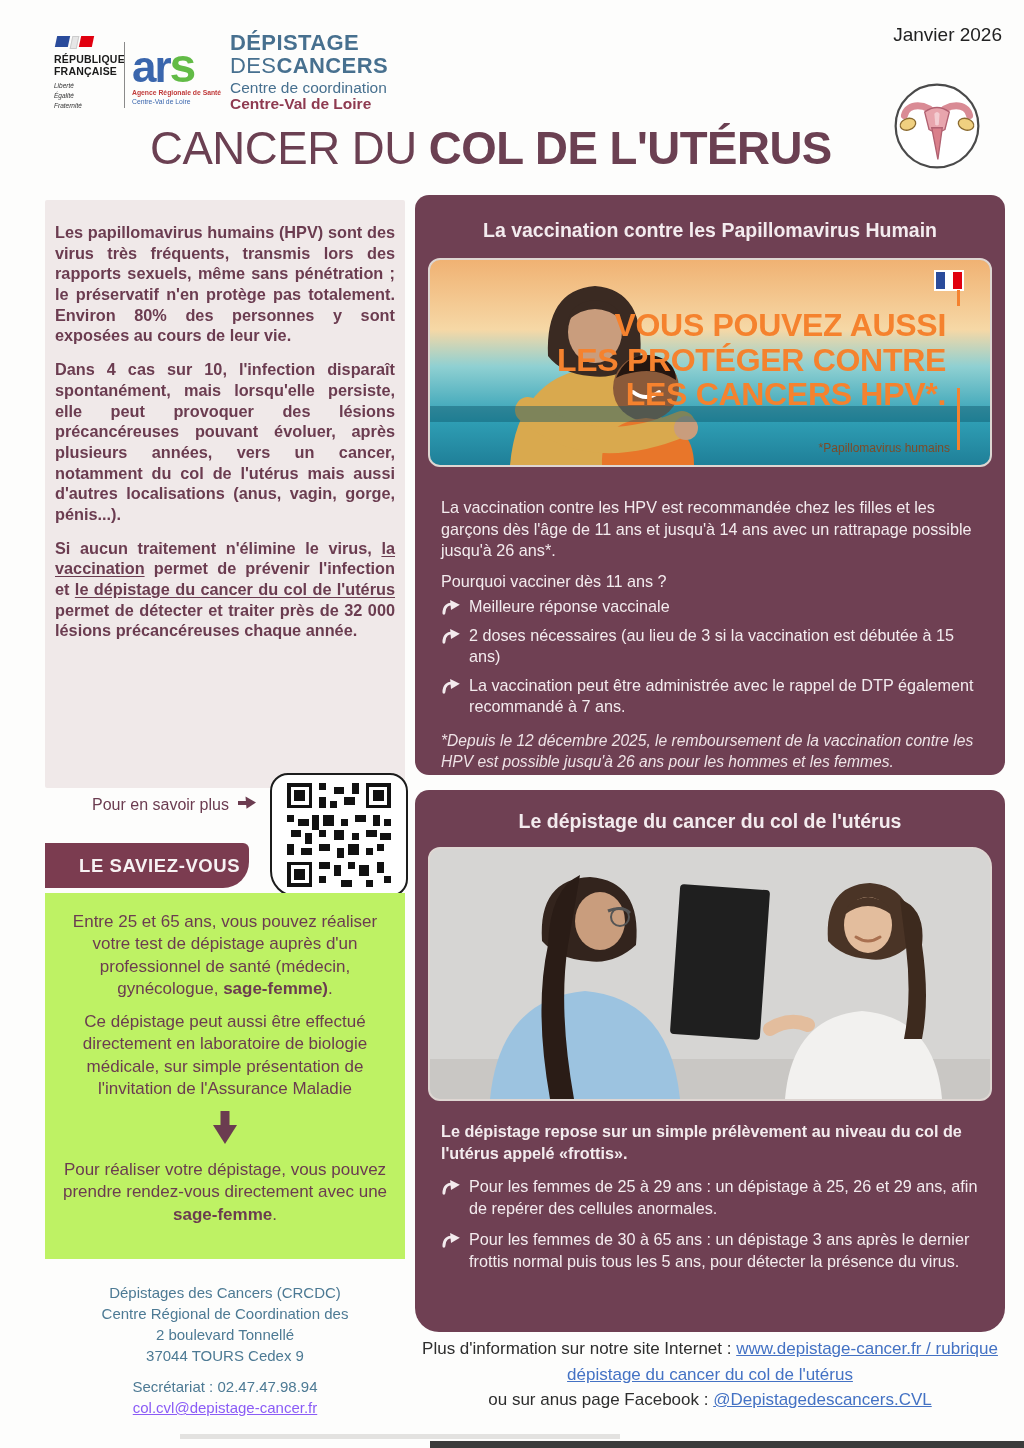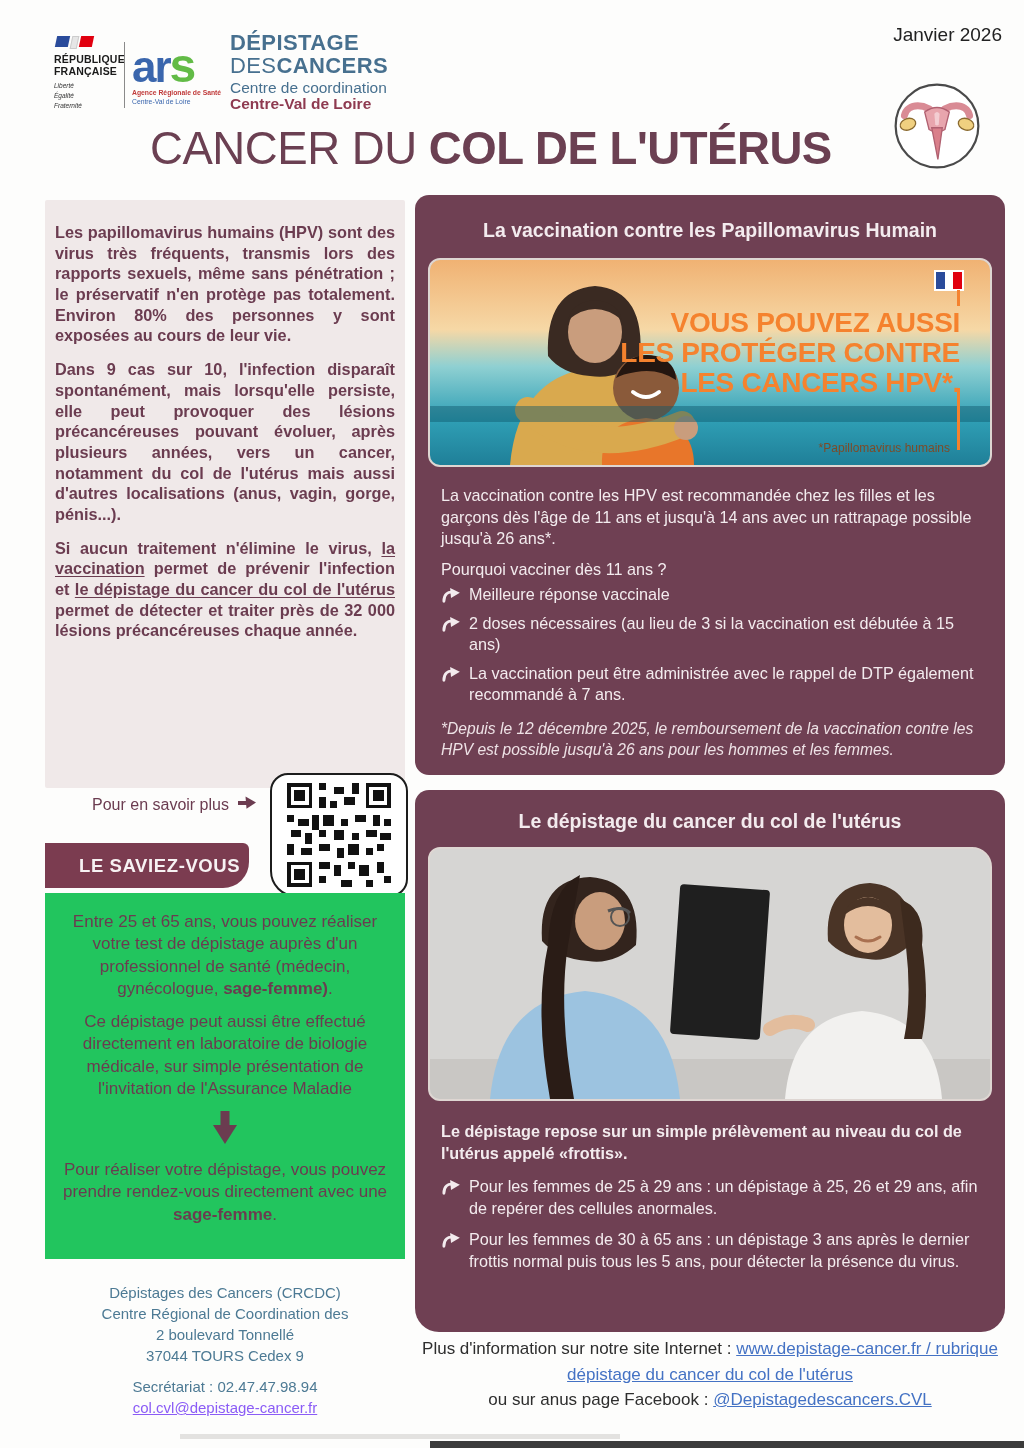--- a/index.html
+++ b/index.html
@@ -31,41 +31,41 @@
   .uterus-badge{left:893px;top:82px;}
   
   .lcol-bg1{left:45px;top:200px;width:360px;height:588px;background:#f0e9e9;border-radius:2px;}
   .lcol-inner{padding:22px 10px 0 10px;color:#6b3c50;}
   .hpv-heading{text-align:center;font-weight:700;font-size:20px;line-height:1.3;margin-bottom:14px;}
   .hpv-p{font-size:16.3px;font-weight:700;line-height:1.27;text-align:justify;margin:0 0 13px 0;}
   .hpv-p .u{text-decoration:underline;text-underline-offset:2px;}
   .more-row{left:92px;top:795px;display:flex;align-items:center;gap:8px;color:#6b3c50;font-size:16px;}
   .qr-box{left:270px;top:773px;width:134px;height:120px;background:#fff;border:2px solid #1c1c1c;border-radius:18px 18px 18px 26px;display:flex;align-items:center;justify-content:center;}
   .saviez-banner{left:45px;top:843px;width:204px;height:45px;background:#7b3c50;color:#f7f2f3;font-weight:700;font-size:18.5px;letter-spacing:.6px;line-height:45px;padding-left:34px;border-radius:0 6px 26px 0;box-sizing:border-box;}
-  .lcol-bg2{left:45px;top:893px;width:360px;height:366px;background:#22c55e;}
+  .lcol-bg2{left:45px;top:893px;width:360px;height:366px;background:#bef264;}
   .lcol2-inner{padding:18px 14px 0 14px;color:#6b3c50;text-align:center;font-size:17px;line-height:1.32;}
   .lcol2-inner p{margin:0 0 10px 0;}
   .down-arrow-wrap{margin:6px 0 8px 0;}
   .contact{left:45px;top:1282px;width:360px;text-align:center;color:#4d7a94;font-size:15px;line-height:1.4;}
   .contact .tel{margin-top:10px;text-align:center;}
   .contact a{color:#8b5cf6;text-decoration:underline;cursor:pointer;}
   
   .panel{background:#6f4053;color:#f3ebee;box-sizing:border-box;}
   .panel1{left:415px;top:195px;width:590px;height:580px;border-radius:14px;}
   .panel2{left:415px;top:790px;width:590px;height:542px;border-radius:14px 14px 24px 24px;}
   .panel-title{text-align:center;font-weight:700;font-size:19.5px;padding-top:24px;}
   .photo-frame{margin:16px auto 0 auto;width:560px;height:205px;border-radius:12px 12px 12px 12px;overflow:hidden;position:relative;border:2px solid #ded6d2;background:#ccc;}
   .photo1-bg{width:100%;height:100%;background:linear-gradient(180deg,#f0b273 0%,#f6d8a6 34%,#8fd0d2 52%,#2f9fb5 78%,#1f7f98 100%);position:relative;}
   .photo1-band{position:absolute;left:0;right:0;top:146px;height:16px;background:rgba(16,86,106,.45);}
-  .campaign-text{position:absolute;right:30px;top:48px;text-align:right;color:#f5822e;font-weight:700;font-size:28px;line-height:1.08;letter-spacing:-.3px;}
+  .campaign-text{position:absolute;right:44px;top:48px;text-align:right;color:#f5822e;font-weight:700;font-size:32px;line-height:1.08;letter-spacing:-.3px;}
   .campaign-caption{position:absolute;right:40px;bottom:10px;font-size:12px;color:#7d4b28;}
   .mini-flag{position:absolute;right:26px;top:10px;width:26px;height:17px;border:2px solid #fff;display:flex;}
   .mini-flag i{flex:1;}
   .orange-line{position:absolute;right:30px;width:3px;background:#f5822e;}
-  .panel-body{padding:18px 26px 0 26px;font-size:16.2px;line-height:1.33;}
+  .panel-body{padding:30px 26px 0 26px;font-size:16.2px;line-height:1.33;}
   .panel-body p{margin:0 0 9px 0;}
   .bullet{display:flex;gap:8px;margin:0 0 7px 0;}
   .bullet .txt{flex:1;}
   .bullet svg{flex:none;margin-top:3px;}
   .footnote{font-style:italic;font-size:15.6px;line-height:1.35;margin-top:12px;color:#eee2e6;}
   .photo2-frame{margin:14px auto 0 auto;width:560px;height:250px;border-radius:12px 20px 12px 12px;overflow:hidden;position:relative;border:2px solid #ded6d2;background:#d6d5d3;}
   .panel2 .panel-body{padding-top:20px;}
   .p-bold{font-weight:700;}
   .footer-links{left:412px;top:1336px;width:596px;text-align:center;color:#2e2e2e;font-size:17px;line-height:1.5;}
   .footer-links a{color:#4472c4;text-decoration:underline;cursor:pointer;}
@@ -122,21 +122,21 @@
     <ellipse cx="83" cy="48" rx="9" ry="6.5" fill="#f0d080" stroke="#8a6a30" stroke-width="1.5" transform="rotate(18 83 48)"></ellipse>
     <path d="M36 34 Q50 24 64 34 L59 54 Q50 60 41 54 Z" fill="#e8a5ad" stroke="#b06070" stroke-width="1.5"></path>
     <path d="M44 52 L56 52 L51 88 Z" fill="#d97f8a" stroke="#b06070" stroke-width="1.5"></path>
     <path d="M47 36 Q50 32 53 36 L52 48 Q50 51 48 48 Z" fill="#f3cdd2"></path>
   </svg>
 </div>
 
 <div class="abs lcol-bg1">
   <div class="lcol-inner">
     <p class="hpv-p">Les papillomavirus humains (HPV) sont des virus très fréquents, transmis lors des rapports sexuels, même sans pénétration ; le préservatif n'en protège pas totalement. Environ 80% des personnes y sont exposées au cours de leur vie.</p>
-    <p class="hpv-p">Dans 9 cas sur 10, l'infection disparaît spontanément, mais lorsqu'elle persiste, elle peut provoquer des lésions précancéreuses pouvant évoluer, après plusieurs années, vers un cancer, notamment du col de l'utérus mais aussi d'autres localisations (anus, vagin, gorge, pénis...).</p>
+    <p class="hpv-p">Dans 4 cas sur 10, l'infection disparaît spontanément, mais lorsqu'elle persiste, elle peut provoquer des lésions précancéreuses pouvant évoluer, après plusieurs années, vers un cancer, notamment du col de l'utérus mais aussi d'autres localisations (anus, vagin, gorge, pénis...).</p>
     <p class="hpv-p"><span>Si aucun traitement n'élimine le virus, </span><span class="u">la vaccination</span><span> permet de prévenir l'infection et </span><span class="u">le dépistage du cancer du col de l'utérus</span><span> permet de détecter et traiter près de 32 000 lésions précancéreuses chaque année.</span></p>
   </div>
 </div>
 
 <div class="abs more-row">
   <span>Pour en savoir plus</span>
   <span>
     <svg width="20" height="15" viewBox="0 0 20 15">
         <path d="M1 8 H11" stroke="#6b3c50" stroke-width="4"></path>
         <path d="M8.5 1.5 L19 7.5 L9.5 13.8 Z" fill="#6b3c50"></path>

